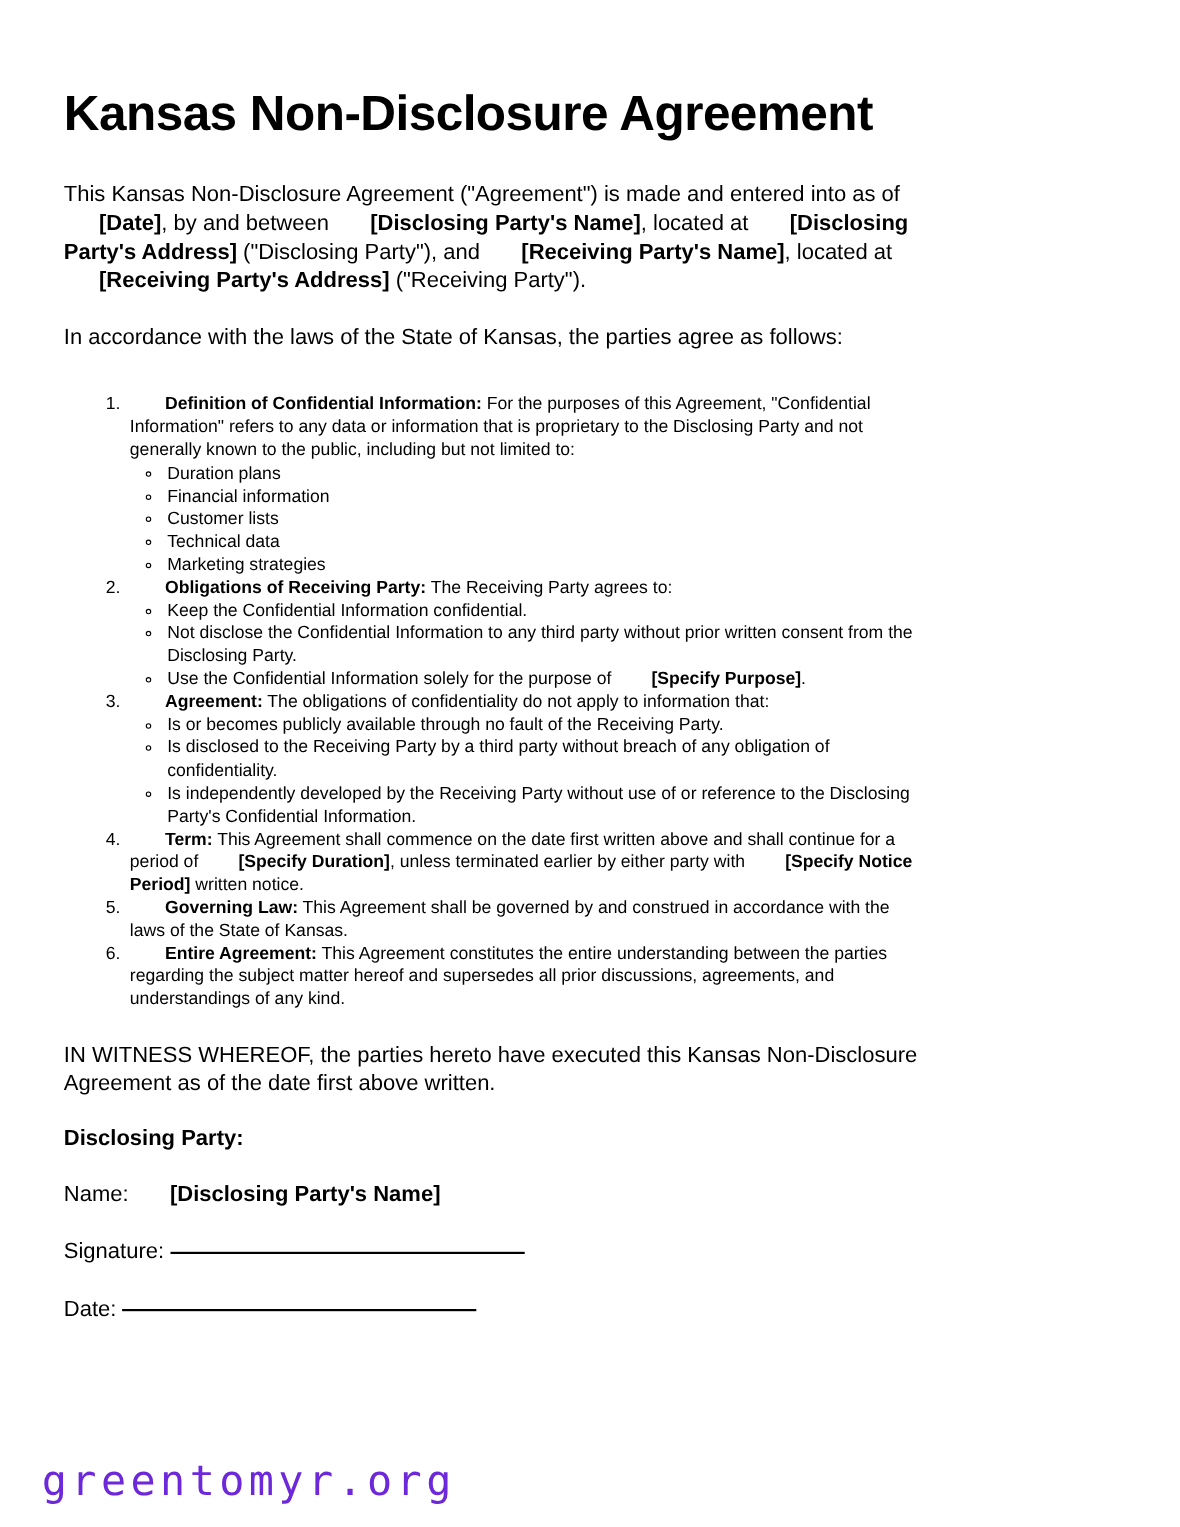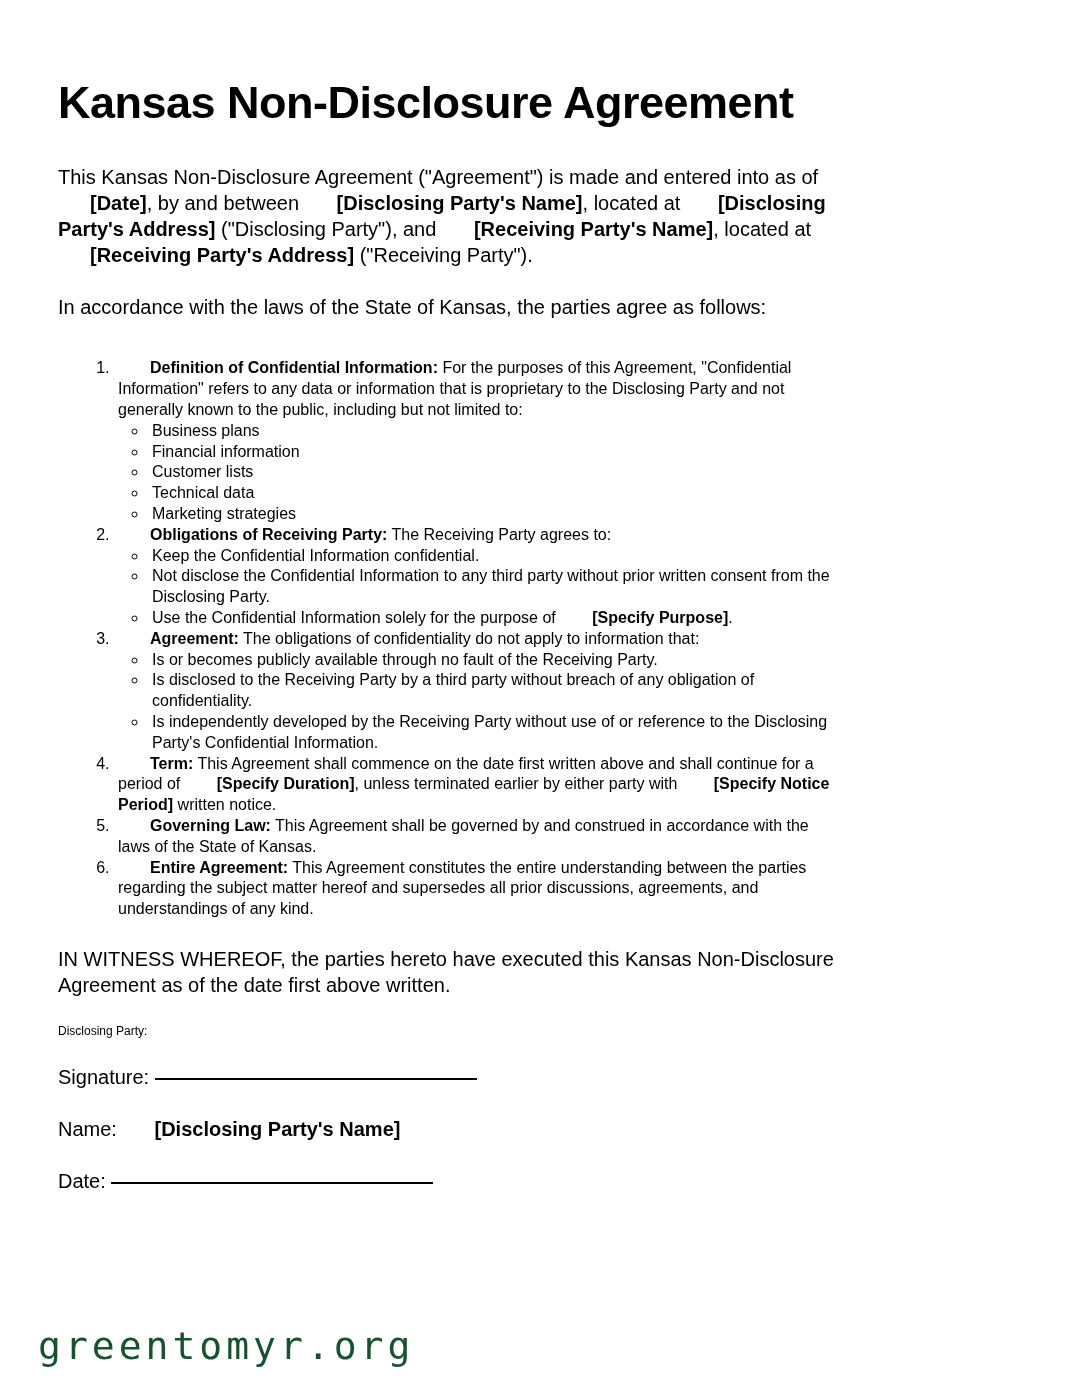--- a/index.html
+++ b/index.html
@@ -75,22 +75,22 @@
   }
 
   .closing {
     font-size: 20px;
     line-height: 1.30;
     margin: 0 0 26px 0;
     max-width: 940px;
   }
 
   .party-heading {
-    font-size: 12px;
-    font-weight: normal;
+    font-size: 20px;
+    font-weight: bold;
     margin: 0 0 26px 0;
   }
 
   .sig-line {
     font-size: 20px;
     margin: 0 0 26px 0;
     line-height: 1.30;
     white-space: pre;
   }
 
@@ -102,41 +102,41 @@
   .rule.sig { width: 322px; }
   .rule.date { width: 322px; }
 
   .watermark {
     position: absolute;
     left: 38px;
     bottom: 20px;
     font-family: "DejaVu Sans Mono", "Liberation Mono", monospace;
     font-size: 38px;
     letter-spacing: 4px;
-    color: #14532d;
+    color: #6d28d9;
     white-space: nowrap;
   }
 </style>
 </head>
 <body>
 
 <div class="page">
 
   <h1 class="doc-title">Kansas Non-Disclosure Agreement</h1>
 
   <p class="para"><span>This Kansas Non-Disclosure Agreement ("Agreement") is made and entered into as of </span><strong>[Date]</strong><span>, by and between </span><strong>[Disclosing Party's Name]</strong><span>, located at </span><strong>[Disclosing Party's Address]</strong><span> ("Disclosing Party"), and </span><strong>[Receiving Party's Name]</strong><span>, located at </span><strong>[Receiving Party's Address]</strong><span> ("Receiving Party").</span></p>
 
   <p class="para tight">In accordance with the laws of the State of Kansas, the parties agree as follows:</p>
 
   <ol class="main-list">
 
     <li>
       <strong>Definition of Confidential Information:</strong><span> For the purposes of this Agreement, "Confidential Information" refers to any data or information that is proprietary to the Disclosing Party and not generally known to the public, including but not limited to:</span>
       <ul class="sub-list">
-        <li>Business plans</li>
+        <li>Duration plans</li>
         <li>Financial information</li>
         <li>Customer lists</li>
         <li>Technical data</li>
         <li>Marketing strategies</li>
       </ul>
     </li>
 
     <li>
       <strong>Obligations of Receiving Party:</strong><span> The Receiving Party agrees to:</span>
       <ul class="sub-list">
@@ -166,22 +166,22 @@
     <li>
       <strong>Entire Agreement:</strong><span> This Agreement constitutes the entire understanding between the parties regarding the subject matter hereof and supersedes all prior discussions, agreements, and understandings of any kind.</span>
     </li>
 
   </ol>
 
   <p class="closing">IN WITNESS WHEREOF, the parties hereto have executed this Kansas Non-Disclosure Agreement as of the date first above written.</p>
 
   <p class="party-heading">Disclosing Party:</p>
 
+  <p class="sig-line"><span>Name: </span><strong>[Disclosing Party's Name]</strong></p>
+
   <p class="sig-line"><span>Signature: </span><span class="rule sig"></span></p>
-
-  <p class="sig-line"><span>Name: </span><strong>[Disclosing Party's Name]</strong></p>
 
   <p class="sig-line"><span>Date: </span><span class="rule date"></span></p>
 
 
   <div class="watermark">greentomyr.org</div>
 
 </div>
 
 </body></html>

